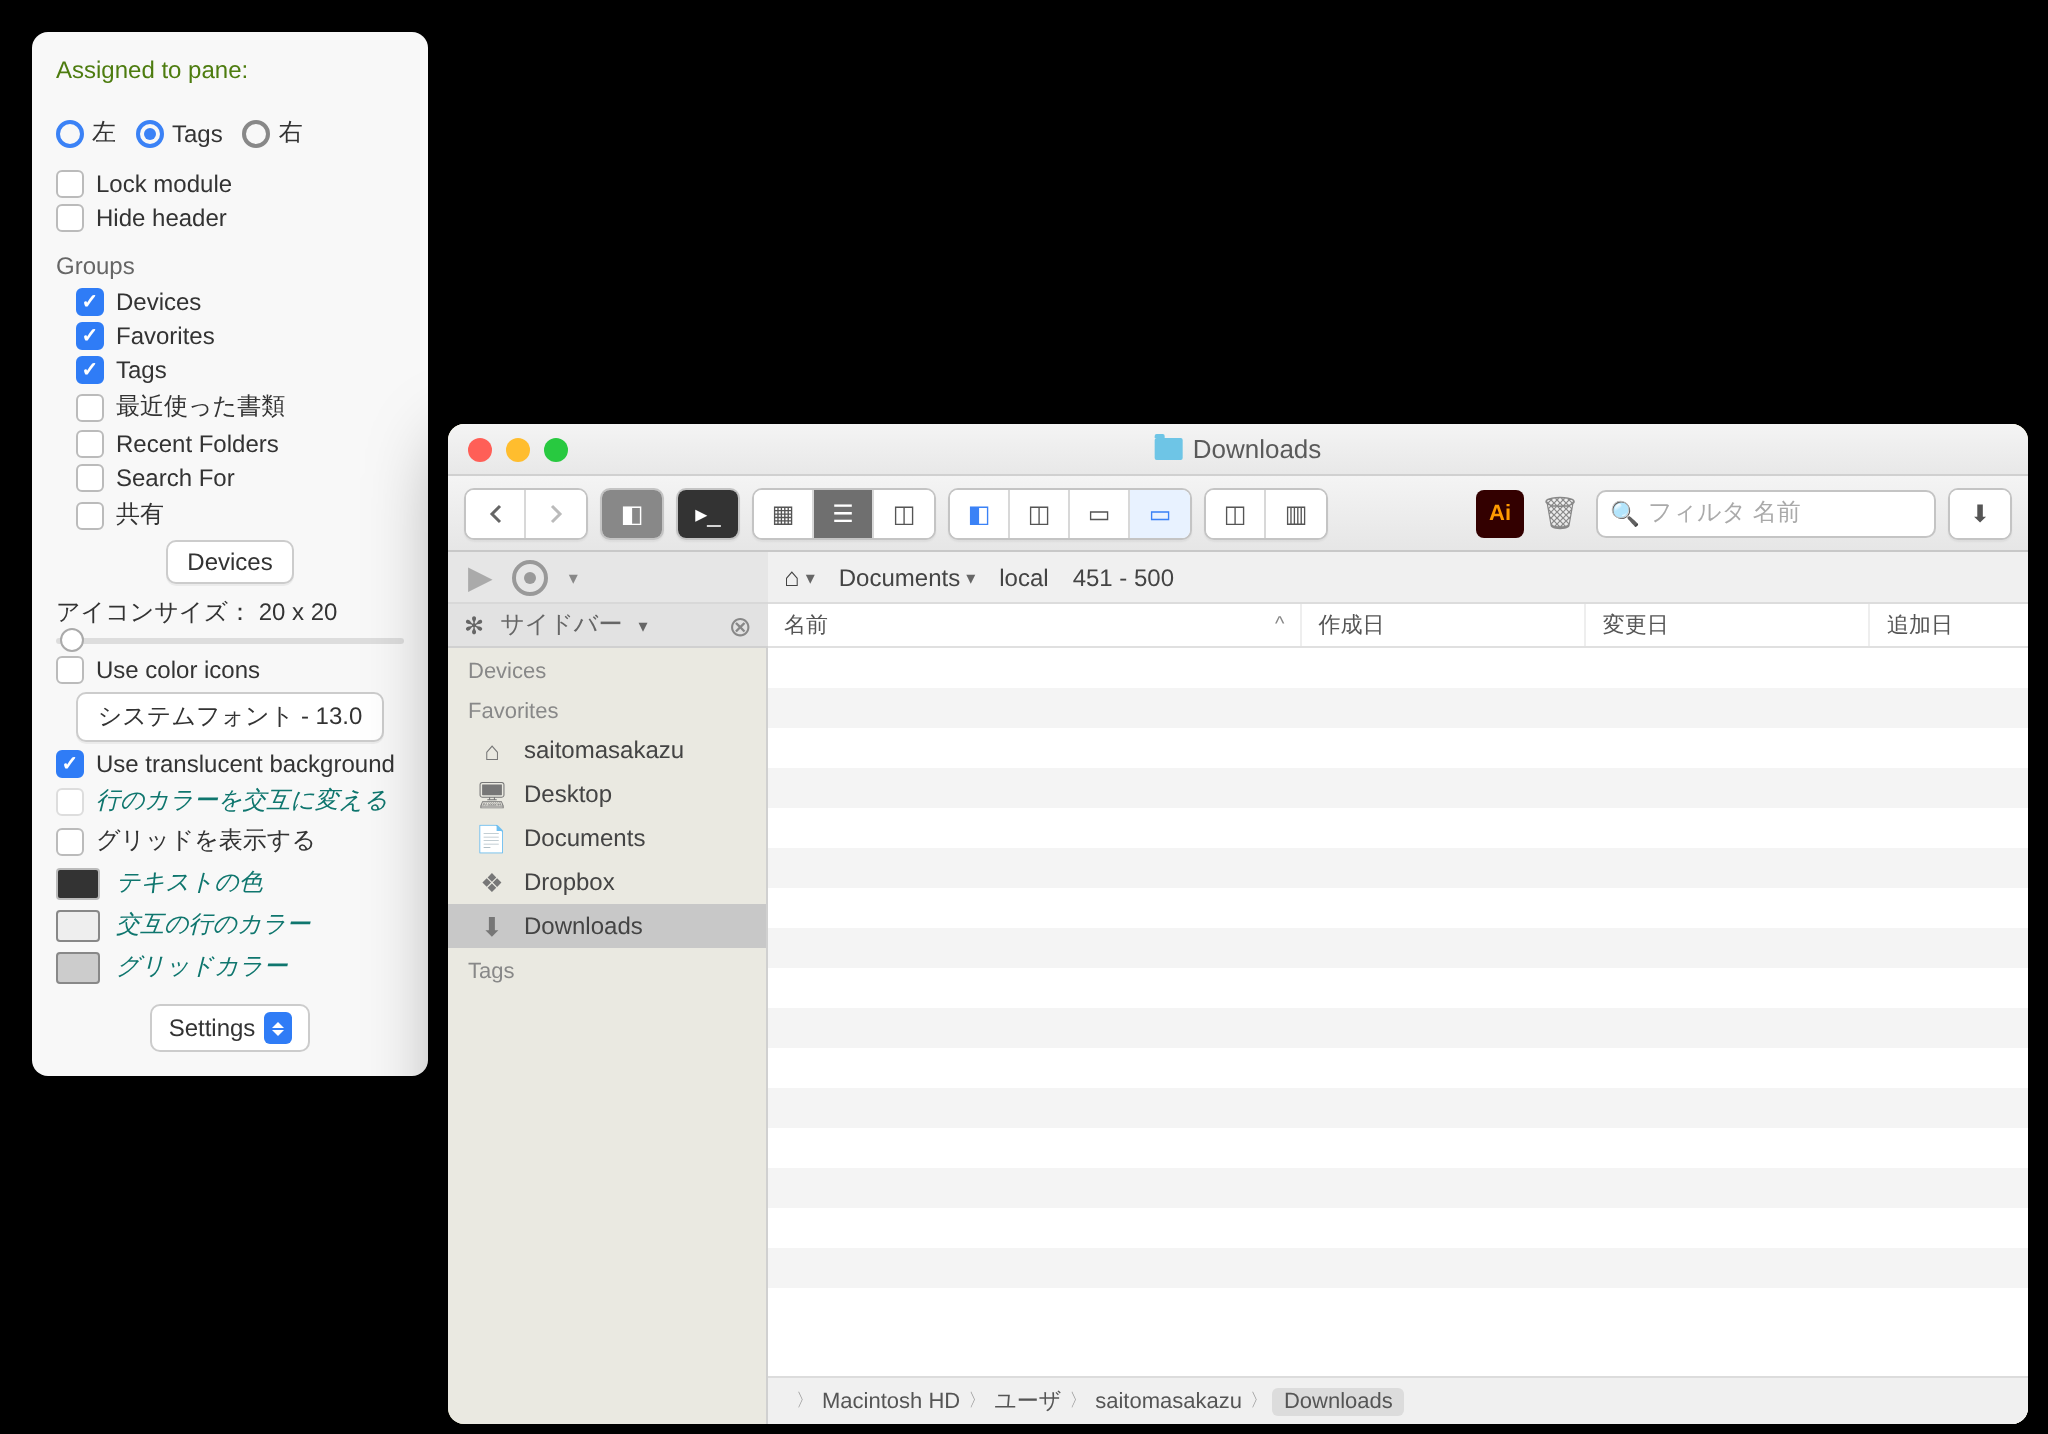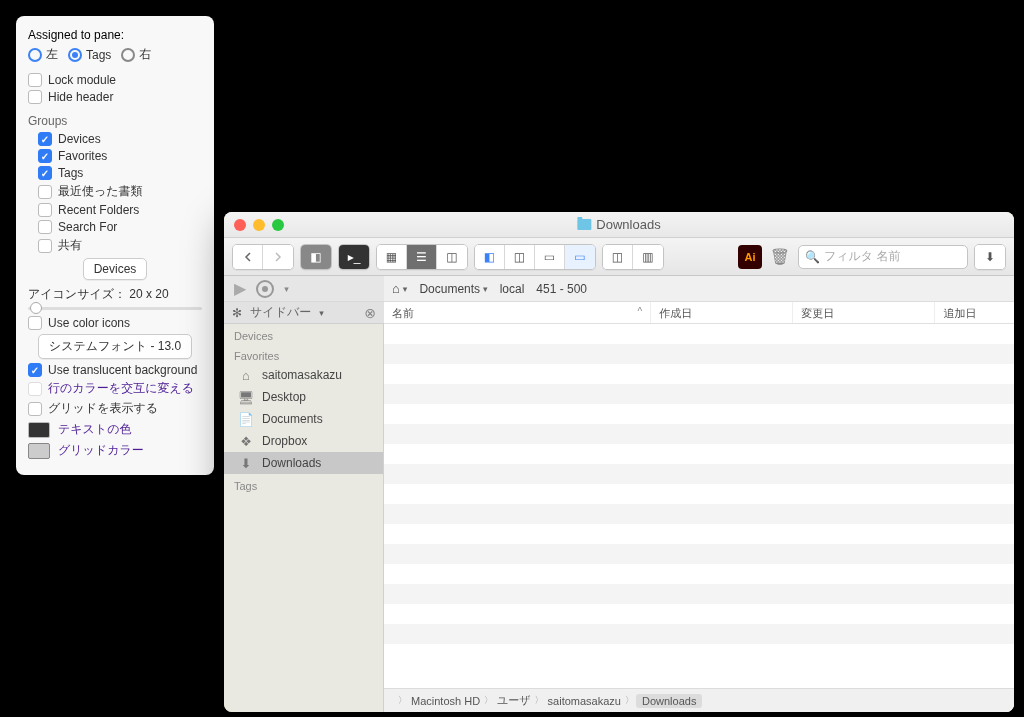--- a/index.html
+++ b/index.html
@@ -1,38 +1,38 @@
 <!DOCTYPE html>
 <html><head>
 <meta charset="utf-8">
 <style>
 * { box-sizing: border-box; margin: 0; padding: 0; font-family: -apple-system, BlinkMacSystemFont, "Helvetica Neue", Arial, sans-serif; }
 body { background: #000; width: 1024px; height: 717px; position: relative; overflow: hidden; }
 
 
 .settings-panel { position: absolute; left: 16px; top: 16px; width: 198px; background: #f8f8f8; border-radius: 8px; box-shadow: 0 4px 20px rgba(0,0,0,0.15); padding: 12px; font-size: 12px; color: #333; }
-.settings-panel .label { color: #000000; margin-bottom: 4px; }
+.settings-panel .label { color: #4d7c0f; margin-bottom: 16px; }
 .radio-row { display: flex; gap: 10px; align-items: center; margin-bottom: 10px; }
 .radio-row label { display: flex; align-items: center; gap: 4px; cursor: pointer; }
 .radio { width: 14px; height: 14px; border: 2px solid #888; border-radius: 50%; display: inline-block; position: relative; }
 .radio.left-radio { border-color: #3b82f6; }
 .radio.selected { border-color: #3b82f6; }
 .radio.selected::after { content: ''; width: 6px; height: 6px; background: #3b82f6; border-radius: 50%; position: absolute; top: 2px; left: 2px; }
 .check-row { display: flex; align-items: center; gap: 6px; margin: 3px 0; }
 .check { width: 14px; height: 14px; border: 1px solid #bbb; border-radius: 3px; display: inline-flex; align-items: center; justify-content: center; background: #fff; flex-shrink: 0; }
 .check.checked { background: #2f7cf6; border-color: #2f7cf6; }
 .check.checked::after { content: '✓'; color: #fff; font-size: 10px; font-weight: bold; }
 .section-title { color: #666; margin: 10px 0 4px; }
 .group-checks { padding-left: 10px; }
 .btn-row { display: flex; gap: 6px; justify-content: center; margin: 4px 0; }
 .mac-btn { background: #fff; border: 1px solid #ccc; border-radius: 5px; padding: 3px 10px; font-size: 12px; color: #333; cursor: pointer; box-shadow: 0 1px 0 rgba(0,0,0,0.05); }
 .slider-row { margin: 6px 0; }
 .slider-track { width: 100%; height: 3px; background: #ddd; border-radius: 2px; position: relative; margin-top: 4px; }
 .slider-thumb { width: 12px; height: 12px; background: #fff; border: 1px solid #aaa; border-radius: 50%; position: absolute; top: -5px; left: 2px; }
-.disabled { color: #4c1d95; }
+.disabled { color: #0f766e; font-style: italic; }
 .color-row { display: flex; align-items: center; gap: 8px; margin: 4px 0; }
 .color-swatch { width: 22px; height: 16px; border: 1px solid #bbb; border-radius: 2px; }
 .dropdown-btn { background: #fff; border: 1px solid #ccc; border-radius: 5px; padding: 3px 8px; font-size: 12px; display: inline-flex; align-items: center; gap: 4px; cursor: pointer; }
 .dropdown-arrows { width: 14px; height: 16px; background: #2f7cf6; border-radius: 3px; display: inline-flex; flex-direction: column; align-items: center; justify-content: center; }
 .dropdown-arrows::before { content: ''; border: 3px solid transparent; border-bottom-color: #fff; margin-bottom: 1px; }
 .dropdown-arrows::after { content: ''; border: 3px solid transparent; border-top-color: #fff; }
 .settings-row { text-align: center; margin-top: 10px; }
 
 
 .finder { position: absolute; left: 224px; top: 212px; width: 790px; height: 500px; background: #fef9c3; border-radius: 8px; box-shadow: 0 10px 40px rgba(0,0,0,0.4); overflow: hidden; display: flex; flex-direction: column; }
@@ -68,21 +68,21 @@
 
 .body-row { flex: 1; display: flex; overflow: hidden; }
 .sidebar { width: 160px; background: rgba(230,230,230,0.85); border-right: 1px solid #d0d0d0; font-size: 12px; overflow-y: auto; }
 .sb-header { color: #888; padding: 6px 10px 2px; font-size: 11px; }
 .sb-item { display: flex; align-items: center; gap: 8px; padding: 4px 10px 4px 14px; cursor: pointer; color: #444; }
 .sb-item.selected { background: #c8c8c8; }
 .sb-icon { width: 16px; height: 14px; display: flex; align-items: center; justify-content: center; color: #777; font-size: 13px; }
 
 .content { flex: 1; display: flex; flex-direction: column; background: #fff; }
 .col-headers { height: 22px; background: #fff; border-bottom: 1px solid #e0e0e0; display: flex; font-size: 11px; color: #555; }
-.col { padding: 4px 8px; border-right: 1px solid #eee; display: flex; align-items: flex-start; }
+.col { padding: 4px 8px; border-right: 1px solid #eee; display: flex; align-items: center; }
 .col.name { flex: 2; justify-content: space-between; }
 .col.name::after { content: '^'; color: #888; font-size: 10px; }
 .col.cdate { flex: 1; }
 .col.mdate { flex: 1; }
 .col.adate { flex: 0.5; border-right: none; }
 .list-area { flex: 1; overflow-y: auto; }
 .list-row { height: 20px; }
 .list-row:nth-child(even) { background: #f4f4f4; }
 
 .breadcrumb { height: 24px; background: #f0f0f0; border-top: 1px solid #dcdcdc; display: flex; align-items: center; padding: 0 8px; font-size: 11px; color: #555; gap: 2px; }
@@ -184,24 +184,34 @@
   <div class="check-row">
       <span class="check"></span>
       <span>グリッドを表示する</span>
     </div>
 
   <div class="color-row disabled">
       <span class="color-swatch" style="background:#333"></span>
       <span>テキストの色</span>
     </div>
   <div class="color-row disabled">
+      <span class="color-swatch" style="background:#eee;border:1px solid #888"></span>
+      <span>交互の行のカラー</span>
+    </div>
+  <div class="color-row disabled">
       <span class="color-swatch" style="background:#ccc;border:1px solid #888"></span>
       <span>グリッドカラー</span>
     </div>
 
+  <div class="settings-row">
+    <span class="dropdown-btn">
+      <span>Settings</span>
+      <span class="dropdown-arrows"></span>
+    </span>
+  </div>
 </div>
 
 <div class="finder">
   <div class="titlebar">
     <div class="traffic">
       <div class="tl red"></div>
       <div class="tl yellow"></div>
       <div class="tl green"></div>
     </div>
     <div class="title-center">

